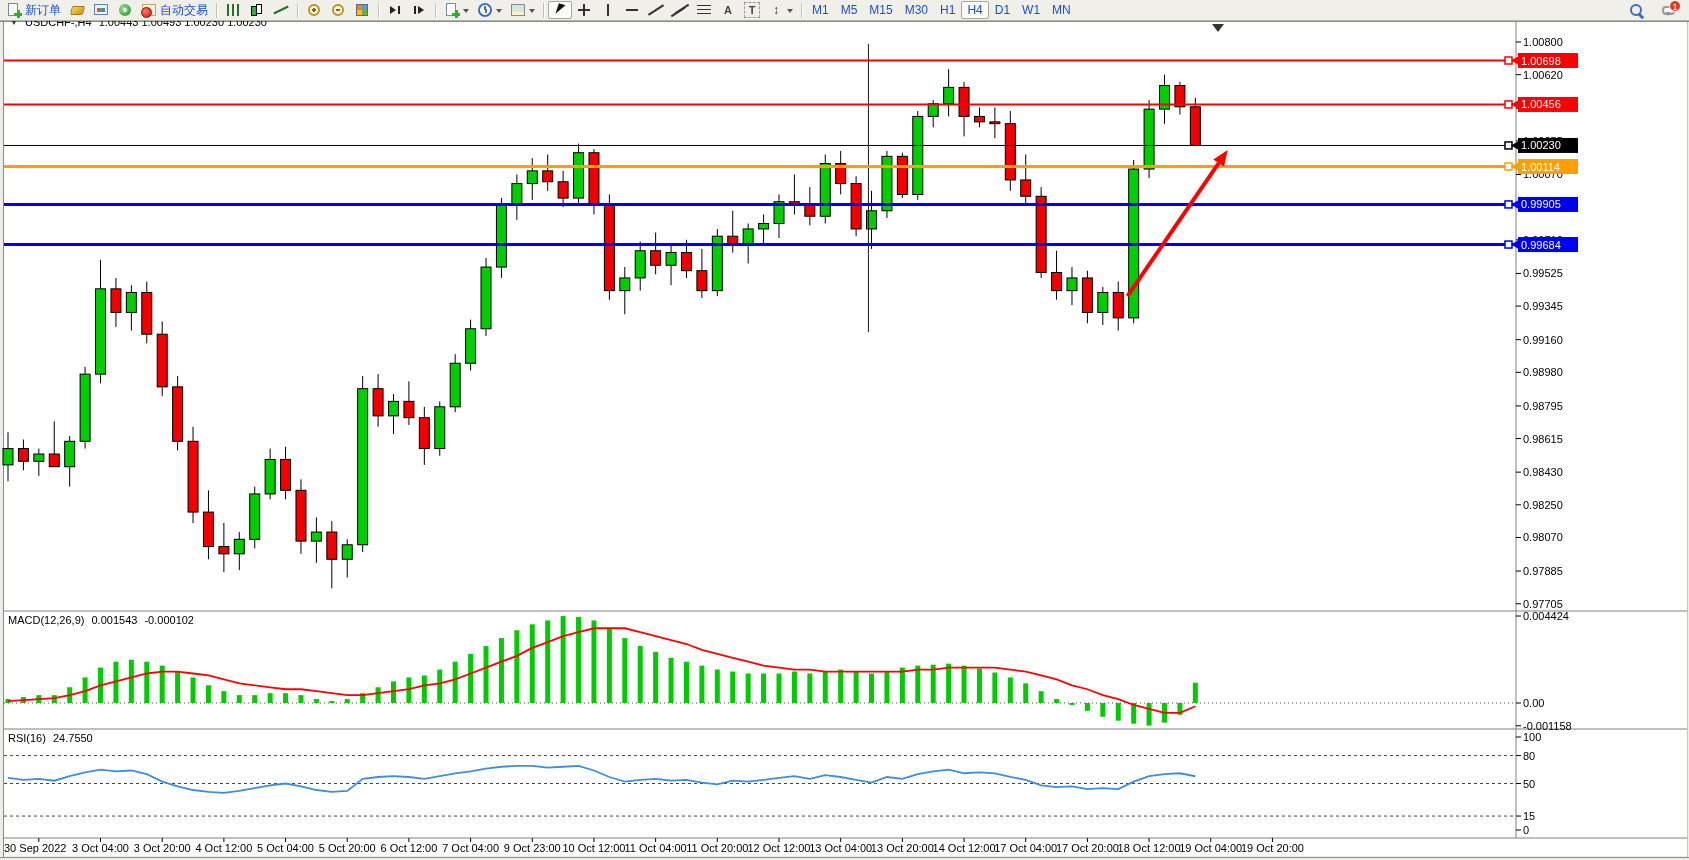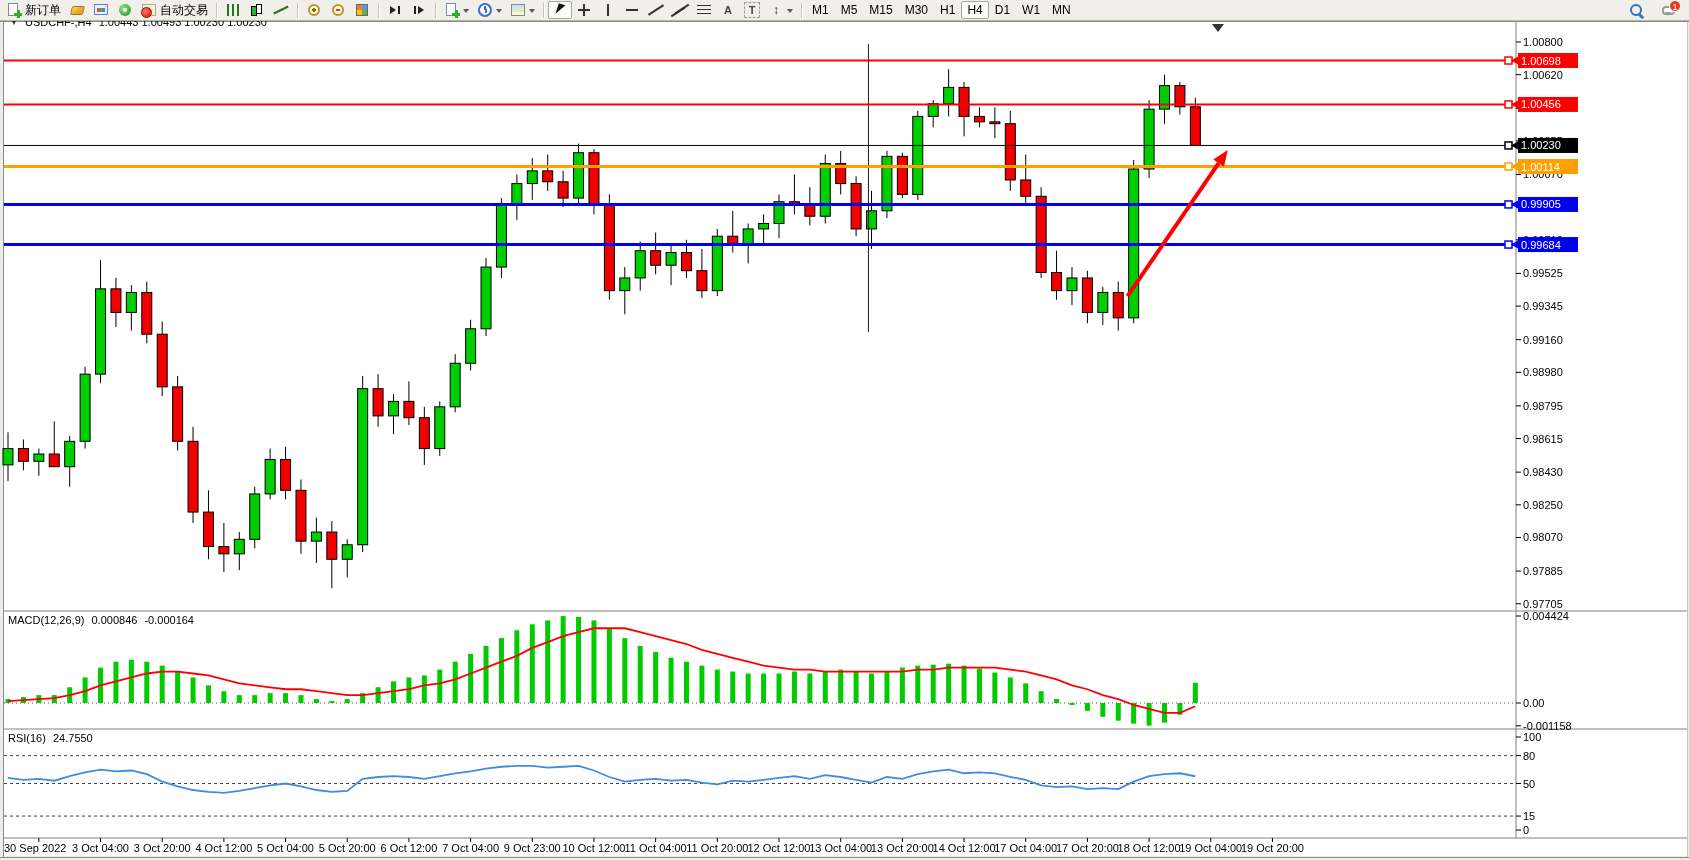--- a/index.html
+++ b/index.html
@@ -3,21 +3,21 @@
 <meta charset="utf-8">
 <style>
   html,body{margin:0;padding:0;width:1689px;height:860px;overflow:hidden;background:#efede7;
     font-family:"Liberation Sans",sans-serif;position:relative}
   
   #toolbar{position:absolute;left:0;top:0;width:1689px;height:21px;background:#f1efe9;
     border-bottom:1px solid #b7b3a9;display:flex;align-items:center;padding-left:2px;z-index:5;box-sizing:border-box}
   .tb{height:18px;min-width:20px;display:flex;align-items:center;justify-content:center;gap:3px;
     padding:0 3px;border:1px solid transparent;border-radius:2px;cursor:default;box-sizing:border-box}
   .tb.active{background:#fcfcfa;border-color:#aaa69c}
-  .tb .lbl{font-size:12px;color:#000000;white-space:nowrap}
+  .tb .lbl{font-size:12px;color:#1d4ed8;white-space:nowrap}
   .tb.tf{padding:0 5px;font-size:12px;color:#222}
   .sep{width:1px;height:15px;background:#c6c2b8;margin:0 4px;box-shadow:1px 0 0 #fff}
   .dd{width:0;height:0;border:3px solid transparent;border-top:4px solid #555;margin-top:4px}
   .ic{width:16px;height:16px;position:relative;display:block;font-size:11px;line-height:16px;text-align:center;color:#222}
   .ic-doc-plus::before{content:"";position:absolute;left:2px;top:1px;width:8px;height:11px;background:#fff;border:1px solid #7a8ba8}
   .ic-doc-plus::after{content:"";position:absolute;right:0;bottom:0;width:8px;height:8px;
     background:linear-gradient(#28b228,#28b228) center/8px 3px no-repeat,linear-gradient(#28b228,#28b228) center/3px 8px no-repeat}
   .ic-gold-box::before{content:"";position:absolute;inset:4px 1px 3px 2px;background:linear-gradient(135deg,#ffd34d,#d2951d);
     border:1px solid #a5761a;transform:skewX(-14deg);border-radius:2px}
   .ic-blue-monitor::before{content:"";position:absolute;inset:2px 1px 3px 1px;background:#eaf2fc;border:1px solid #5f83b5}
@@ -634,19 +634,19 @@
     </div>
   </div>
 
 <div class="overlay" id="chart-title">
   <span class="tri">▼</span>
   <span>USDCHF-,H4</span>
   <span>1.00443 1.00493 1.00230 1.00230</span>
 </div>
 <div class="overlay" id="macd-label">
   <span>MACD(12,26,9)</span>
-  <span>0.000846</span>
-  <span>-0.000164</span>
+  <span>0.001543</span>
+  <span>-0.000102</span>
 </div>
 <div class="overlay" id="rsi-label">
   <span>RSI(16)</span>
   <span>24.7550</span>
 </div>
 
 </body></html>

